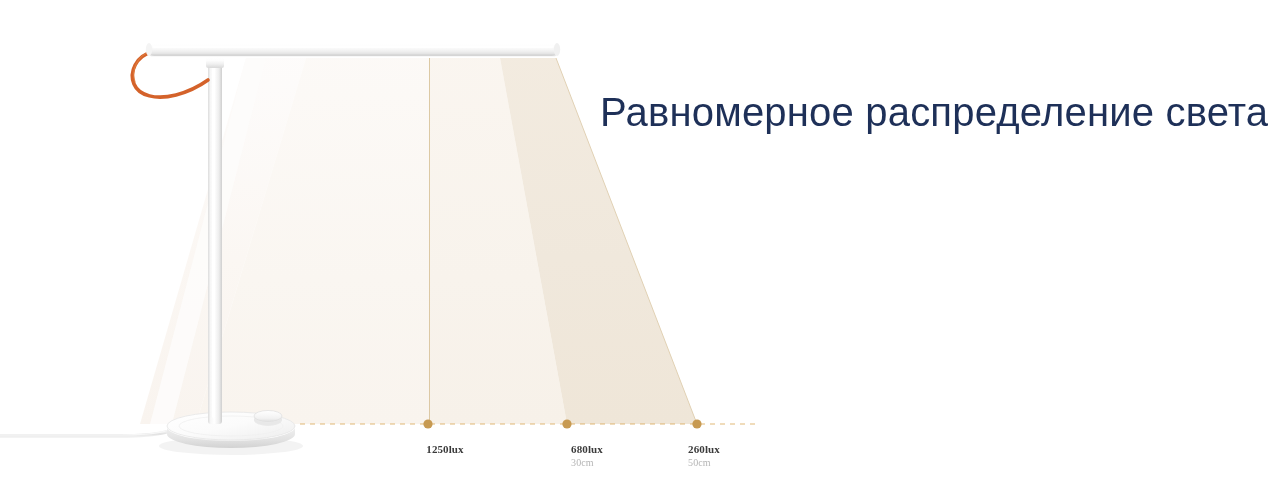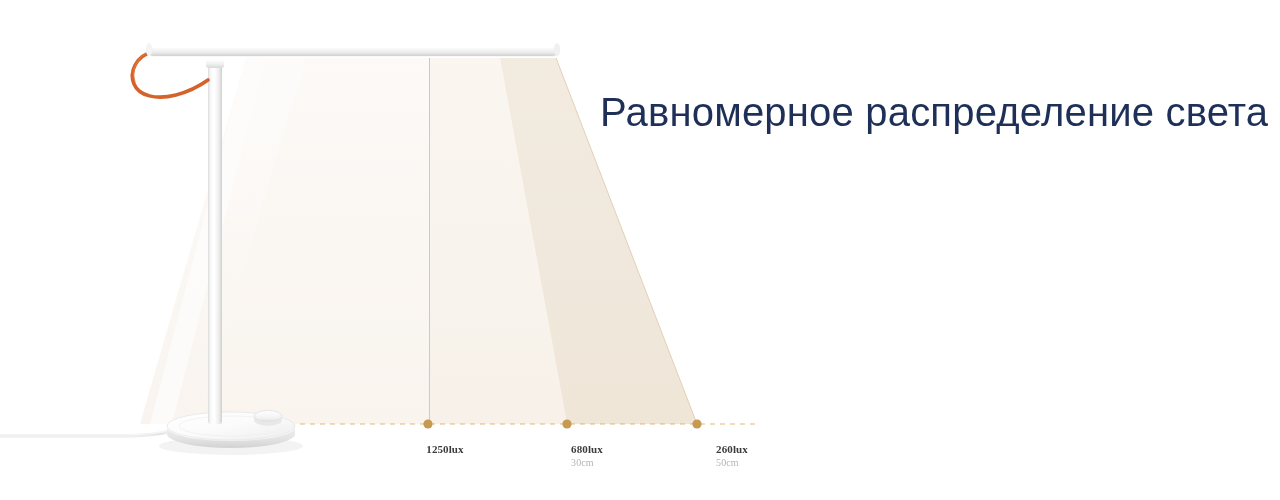--- a/index.html
+++ b/index.html
@@ -214,18 +214,18 @@
   <div class="measure" style="left:445px; top:442px;">
     <span class="lux">1250lux</span>
     <span class="dist"></span>
   </div>
 
   <div class="measure" style="left:579px; top:442px;margin-left:8px;">
     <span class="lux">680lux</span>
     <span class="dist">30cm</span>
   </div>
 
-  <div class="measure" style="left:732px; top:442px;">
+  <div class="measure" style="left:704px; top:442px;">
     <span class="lux">260lux</span>
     <span class="dist">50cm</span>
   </div>
 
 </div>
 
 </body></html>

